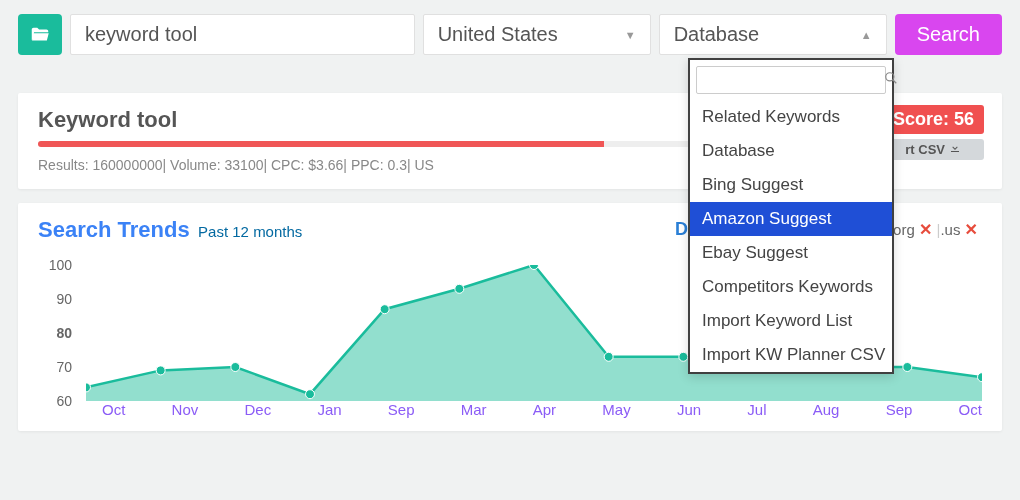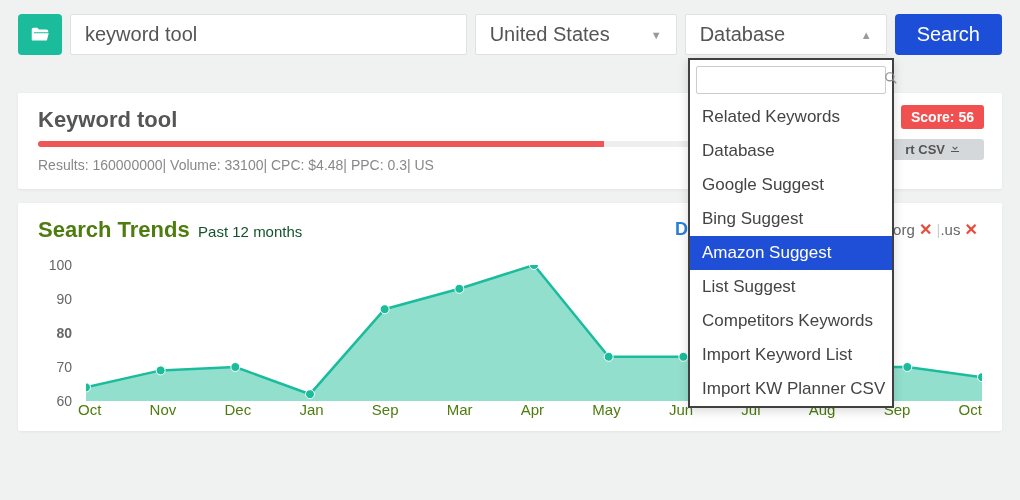--- a/index.html
+++ b/index.html
@@ -1,57 +1,57 @@
 <!DOCTYPE html>
 <html><head>
 <meta charset="utf-8">
 <style>
   * { box-sizing: border-box; margin: 0; padding: 0; }
   body { font-family: -apple-system, BlinkMacSystemFont, "Segoe UI", Helvetica, Arial, sans-serif; background: #f0f2f2; width: 1020px; height: 500px; overflow: hidden; color: #333; }
   .topbar { display: flex; gap: 8px; padding: 14px 18px 14px 18px; align-items: stretch; }
   .folder-btn { width: 44px; background: #1abc9c; border-radius: 4px; display: flex; align-items: center; justify-content: center; }
   .folder-btn svg { fill: #fff; width: 22px; height: 22px; }
   .kw-input { flex: 1; border: 1px solid #e0e0e0; background: #fff; border-radius: 2px; font-size: 20px; padding: 8px 14px; color: #555; }
-  .select { position: relative; width: 202px; border: 1px solid #e0e0e0; background: #fff; border-radius: 2px; font-size: 20px; padding: 8px 14px; color: #555; display: flex; align-items: center; justify-content: space-between; }
+  .select { position: relative; width: 228px; border: 1px solid #e0e0e0; background: #fff; border-radius: 2px; font-size: 20px; padding: 8px 14px; color: #555; display: flex; align-items: center; justify-content: space-between; }
   .select .caret { color: #999; font-size: 11px; margin-left: 6px; }
-  .search-btn { background: #1d4ed8; color: #fff; font-size: 20px; padding: 8px 22px; border-radius: 4px; display: flex; align-items: center; }
+  .search-btn { background: #d946ef; color: #fff; font-size: 20px; padding: 8px 22px; border-radius: 4px; display: flex; align-items: center; }
   
   .dropdown { position: absolute; top: 58px; left: 688px; width: 206px; background: #fff; border: 2px solid #404040; box-shadow: 0 3px 10px rgba(0,0,0,.15); z-index: 50; }
   .dropdown .dd-search { padding: 6px; }
   .dropdown .dd-search .dd-input-wrap { display:flex; align-items:center; border: 1px solid #ccc; border-radius:2px; padding: 2px 6px; }
   .dropdown .dd-search input { flex:1; border: none; outline:none; font-size:14px; height:22px; }
   .dd-list { max-height: 360px; overflow-y: auto; }
   .dd-list::-webkit-scrollbar { width: 8px; }
   .dd-list::-webkit-scrollbar-thumb { background: #888; border-radius: 4px; }
   .dd-item { padding: 7px 12px; font-size: 17px; color: #444; cursor: pointer; white-space: nowrap; }
   .dd-item.selected { background: #1f4fd6; color: #fff; }
   
   .card { background: #fff; margin: 14px 18px; border-radius: 2px; box-shadow: 0 1px 3px rgba(0,0,0,.06); padding: 14px 20px 16px; position: relative; }
   .kw-title { font-size: 22px; font-weight: 700; color: #555; }
   .progress-track { margin-top: 8px; height: 6px; background: #eee; border-radius: 3px; position: relative; overflow: hidden; }
   .progress-fill { height: 6px; background: #f05656; width: 60%; }
   .stats-line { margin-top: 10px; color: #888; font-size: 14px; }
   .badges { position: absolute; right: 18px; top: 12px; display: flex; gap: 6px; }
-  .badge { padding: 4px 10px; border-radius: 3px; font-size: 14px; font-weight: 600; color: #fff; }
+  .badge { padding: 4px 10px; border-radius: 3px; font-size: 18px; font-weight: 600; color: #fff; }
   .badge-red { background: #f05050; }
   .badge-row2 { position: absolute; right: 18px; top: 46px; display: flex; gap: 6px; }
   .btn-orange { background: #f5a623; color:#fff; padding: 3px 10px; border-radius: 3px; font-size: 13px; font-weight: 600; }
   .btn-grey { background: #d4d8db; color:#555; padding: 3px 23px; border-radius: 3px; font-size: 13px; font-weight: 600; display:flex; align-items:center; gap:4px;}
   
-  .trends-title { font-size: 22px; font-weight: 700; color: #4d7c0f; }
-  .trends-sub { font-size: 15px; color: #14532d; font-weight: 400; margin-left: 4px; }
+  .trends-title { font-size: 22px; font-weight: 700; color: #3b82f6; }
+  .trends-sub { font-size: 15px; color: #0369a1; font-weight: 400; margin-left: 4px; }
   .domains-row { position: absolute; top: 16px; right: 24px; display:flex; align-items:center; gap:8px; font-size:15px; color:#666;}
   .domains-lbl { color:#2a7fd6; font-weight:700; font-size:18px; display:flex; align-items:center; gap:4px;}
   .dom-sep { color:#ccc; }
   .tick { color:#1abc9c; font-weight:bold; }
   .cross { color:#e74c3c; font-weight:bold; font-size:16px; }
   .chart-wrap { margin-top: 22px; position: relative; height: 160px; }
   .y-axis { position:absolute; left:0; top:0; bottom:24px; width:40px; font-size:14px; color:#666; }
   .y-tick { position:absolute; right:6px; transform: translateY(-50%); }
-  .x-axis { position:absolute; left:40px; right:0; bottom:0; height:24px; display:flex; justify-content:space-between; font-size:15px; color:#4d7c0f; }
+  .x-axis { position:absolute; left:64px; right:0; bottom:0; height:24px; display:flex; justify-content:space-between; font-size:15px; color:#8b5cf6; }
   svg.chart { position:absolute; left:48px; right:0; top:0; bottom:24px; width: calc(100% - 48px); height: calc(100% - 24px); }
 </style>
 </head>
 <body>
 
 <div class="topbar">
   <div class="folder-btn">
     <svg viewBox="0 0 24 24">
         <path d="M3 6c0-1.1.9-2 2-2h4l2 2h8c1.1 0 2 .9 2 2v1H5.5L3 18V6zm1.3 4h17.2l-2 8H3.3l1-8z"></path>
       </svg>
@@ -78,36 +78,35 @@
         <svg width="14" height="14" viewBox="0 0 24 24" fill="none" stroke="#888" stroke-width="2">
             <circle cx="10" cy="10" r="7"></circle>
             <line x1="21" y1="21" x2="15" y2="15"></line>
           </svg>
       </span>
     </div>
   </div>
   <div class="dd-list" id="dd-list">
       <div class="dd-item">Related Keywords</div>
       <div class="dd-item">Database</div>
-      <div class="dd-item">Google Suggest</div>
       <div class="dd-item">Bing Suggest</div>
       <div class="dd-item selected">Amazon Suggest</div>
-      <div class="dd-item">List Suggest</div>
+      <div class="dd-item">Ebay Suggest</div>
       <div class="dd-item">Competitors Keywords</div>
       <div class="dd-item">Import Keyword List</div>
       <div class="dd-item">Import KW Planner CSV</div>
     </div>
 </div>
 
 <div class="card" style="margin-top:24px;">
   <div class="kw-title">Keyword tool</div>
   <div class="progress-track">
     <div class="progress-fill" id="progress-fill" style="width: 60%;"></div>
   </div>
-  <div class="stats-line">Results: 160000000| Volume: 33100| CPC: $4.48| PPC: 0.3| US</div>
+  <div class="stats-line">Results: 160000000| Volume: 33100| CPC: $3.66| PPC: 0.3| US</div>
   <div class="badges">
     <span class="badge badge-red">Score: 56</span>
   </div>
   <div class="badge-row2">
     <span class="btn-orange">Deep Anal</span>
     <span class="btn-grey">
       <span>rt CSV</span>
       <span>
         <svg width="12" height="12" viewBox="0 0 24 24" fill="#555">
             <path d="M12 3v10l4-4 1.4 1.4L12 16 6.6 10.4 8 9l4 4V3h0zM4 18h16v2H4z"></path>

